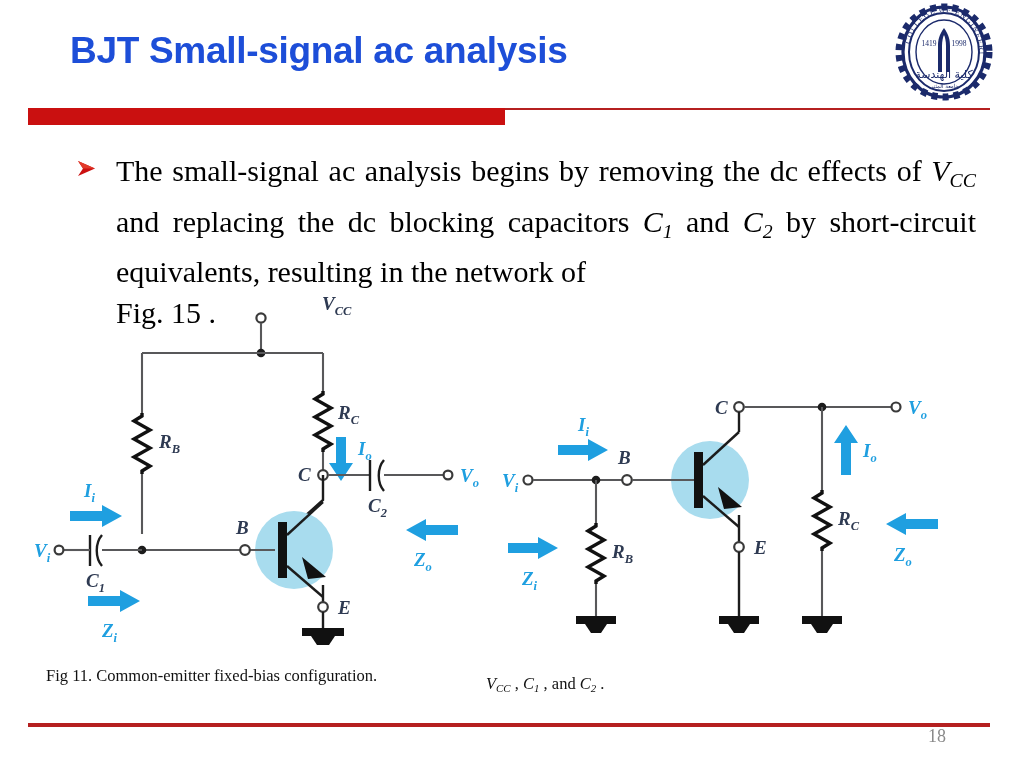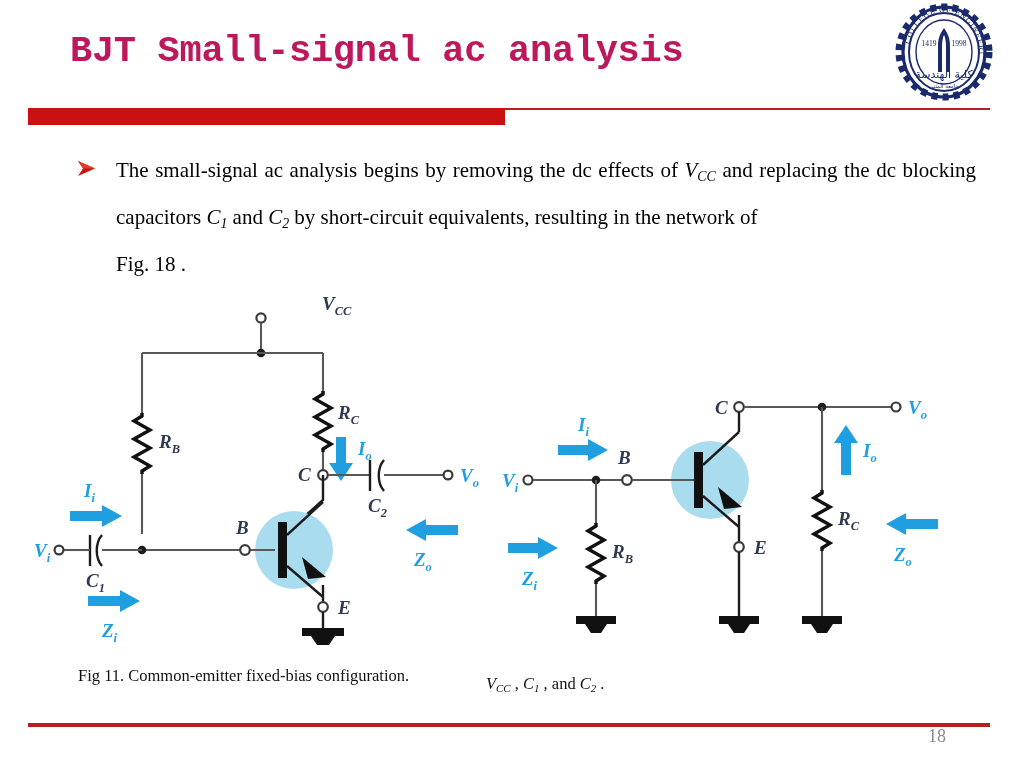--- a/index.html
+++ b/index.html
@@ -5,23 +5,23 @@
   html,body{margin:0;padding:0;}
   body{
     width:1024px;height:768px;background:#ffffff;position:relative;
     font-family:"Liberation Serif", serif;overflow:hidden;
   }
   .slide{position:absolute;inset:0;}
 
   
   .title{
     position:absolute;left:70px;top:30px;
-    font-family:Liberation Mono, monospace;
+    font-family:Liberation Sans, sans-serif;
     font-weight:bold;font-size:37px;letter-spacing:-0.3px;
-    color:#be185d;white-space:nowrap;text-align:center;
+    color:#1d4ed8;white-space:nowrap;text-align:center;
   }
   .rule-thin{
     position:absolute;left:28px;top:108px;width:962px;height:2px;
     background:#b52020;
   }
   .rule-thick{
     position:absolute;left:28px;top:108px;width:477px;height:17px;
     background:#ca1010;
   }
   .logo{
@@ -31,36 +31,36 @@
   
   .bullet-block{
     position:absolute;left:76px;top:150px;width:900px;
   }
   .bullet-marker{
     position:absolute;left:0px;top:8px;width:22px;height:22px;
   }
   .para{
     margin-left:40px;
     font-family:"Liberation Serif", serif;
-    font-size:21px;line-height:41px;color:#000;
+    font-size:30px;line-height:41px;color:#000;
     text-align:justify;text-justify:inter-word;
   }
   .para .lastline{display:block;text-align:left;}
   i.mi{font-style:italic;font-family:"Liberation Serif",serif;}
   sub{font-size:0.66em;vertical-align:-0.28em;}
 
   
   .figs{position:absolute;left:0;top:285px;width:882px;height:400px;}
   svg.fig{position:absolute;overflow:visible;}
 
   .cap{
     position:absolute;font-family:"Liberation Serif",serif;
     font-size:16.5px;color:#111;line-height:22px;
   }
-  .cap-left{left:46px;top:665px;width:430px;margin-left:32px;}
+  .cap-left{left:46px;top:665px;width:430px;}
   .cap-right{left:486px;top:651px;width:500px;}
 
   .footer-rule{
     position:absolute;left:28px;top:723px;width:962px;height:4px;background:#b52020;
   }
   .pagenum{
     position:absolute;left:928px;top:726px;
     font-family:"Liberation Serif",serif;font-size:18px;color:#8a8a8a;
   }
 
@@ -120,21 +120,21 @@
     <div class="bullet-marker">
       <svg width="22" height="22" viewBox="0 0 22 22">
         <path d="M2 3 L19 10.5 L2 18 L7 10.5 Z" fill="#cc1111"></path>
         <path d="M2 3 L19 10.5 L7 10.5 Z" fill="#e23b2b"></path>
       </svg>
     </div>
     <div class="para">
       <span>The small-signal ac analysis begins by removing the dc</span>
       <span>effects of </span><i class="mi"><span>V</span><sub>CC</sub></i><span> and replacing the dc blocking capacitors </span><i class="mi"><span>C</span><sub>1</sub></i><span> and</span>
       <i class="mi"><span>C</span><sub>2</sub></i><span> by short-circuit equivalents, resulting in the network of</span>
-      <span class="lastline">Fig. 18 .</span>
+      <span class="lastline">Fig. 15 .</span>
     </div>
   </div>
 
   <div class="figs">
 
     <svg class="fig" style="left:80px;top:0px;" width="420" height="365" viewBox="0 0 420 365">
 
       <text class="lbl lbl-dark" x="242" y="25">
         <tspan>V</tspan><tspan class="sub" dy="5">CC</tspan>
       </text>

